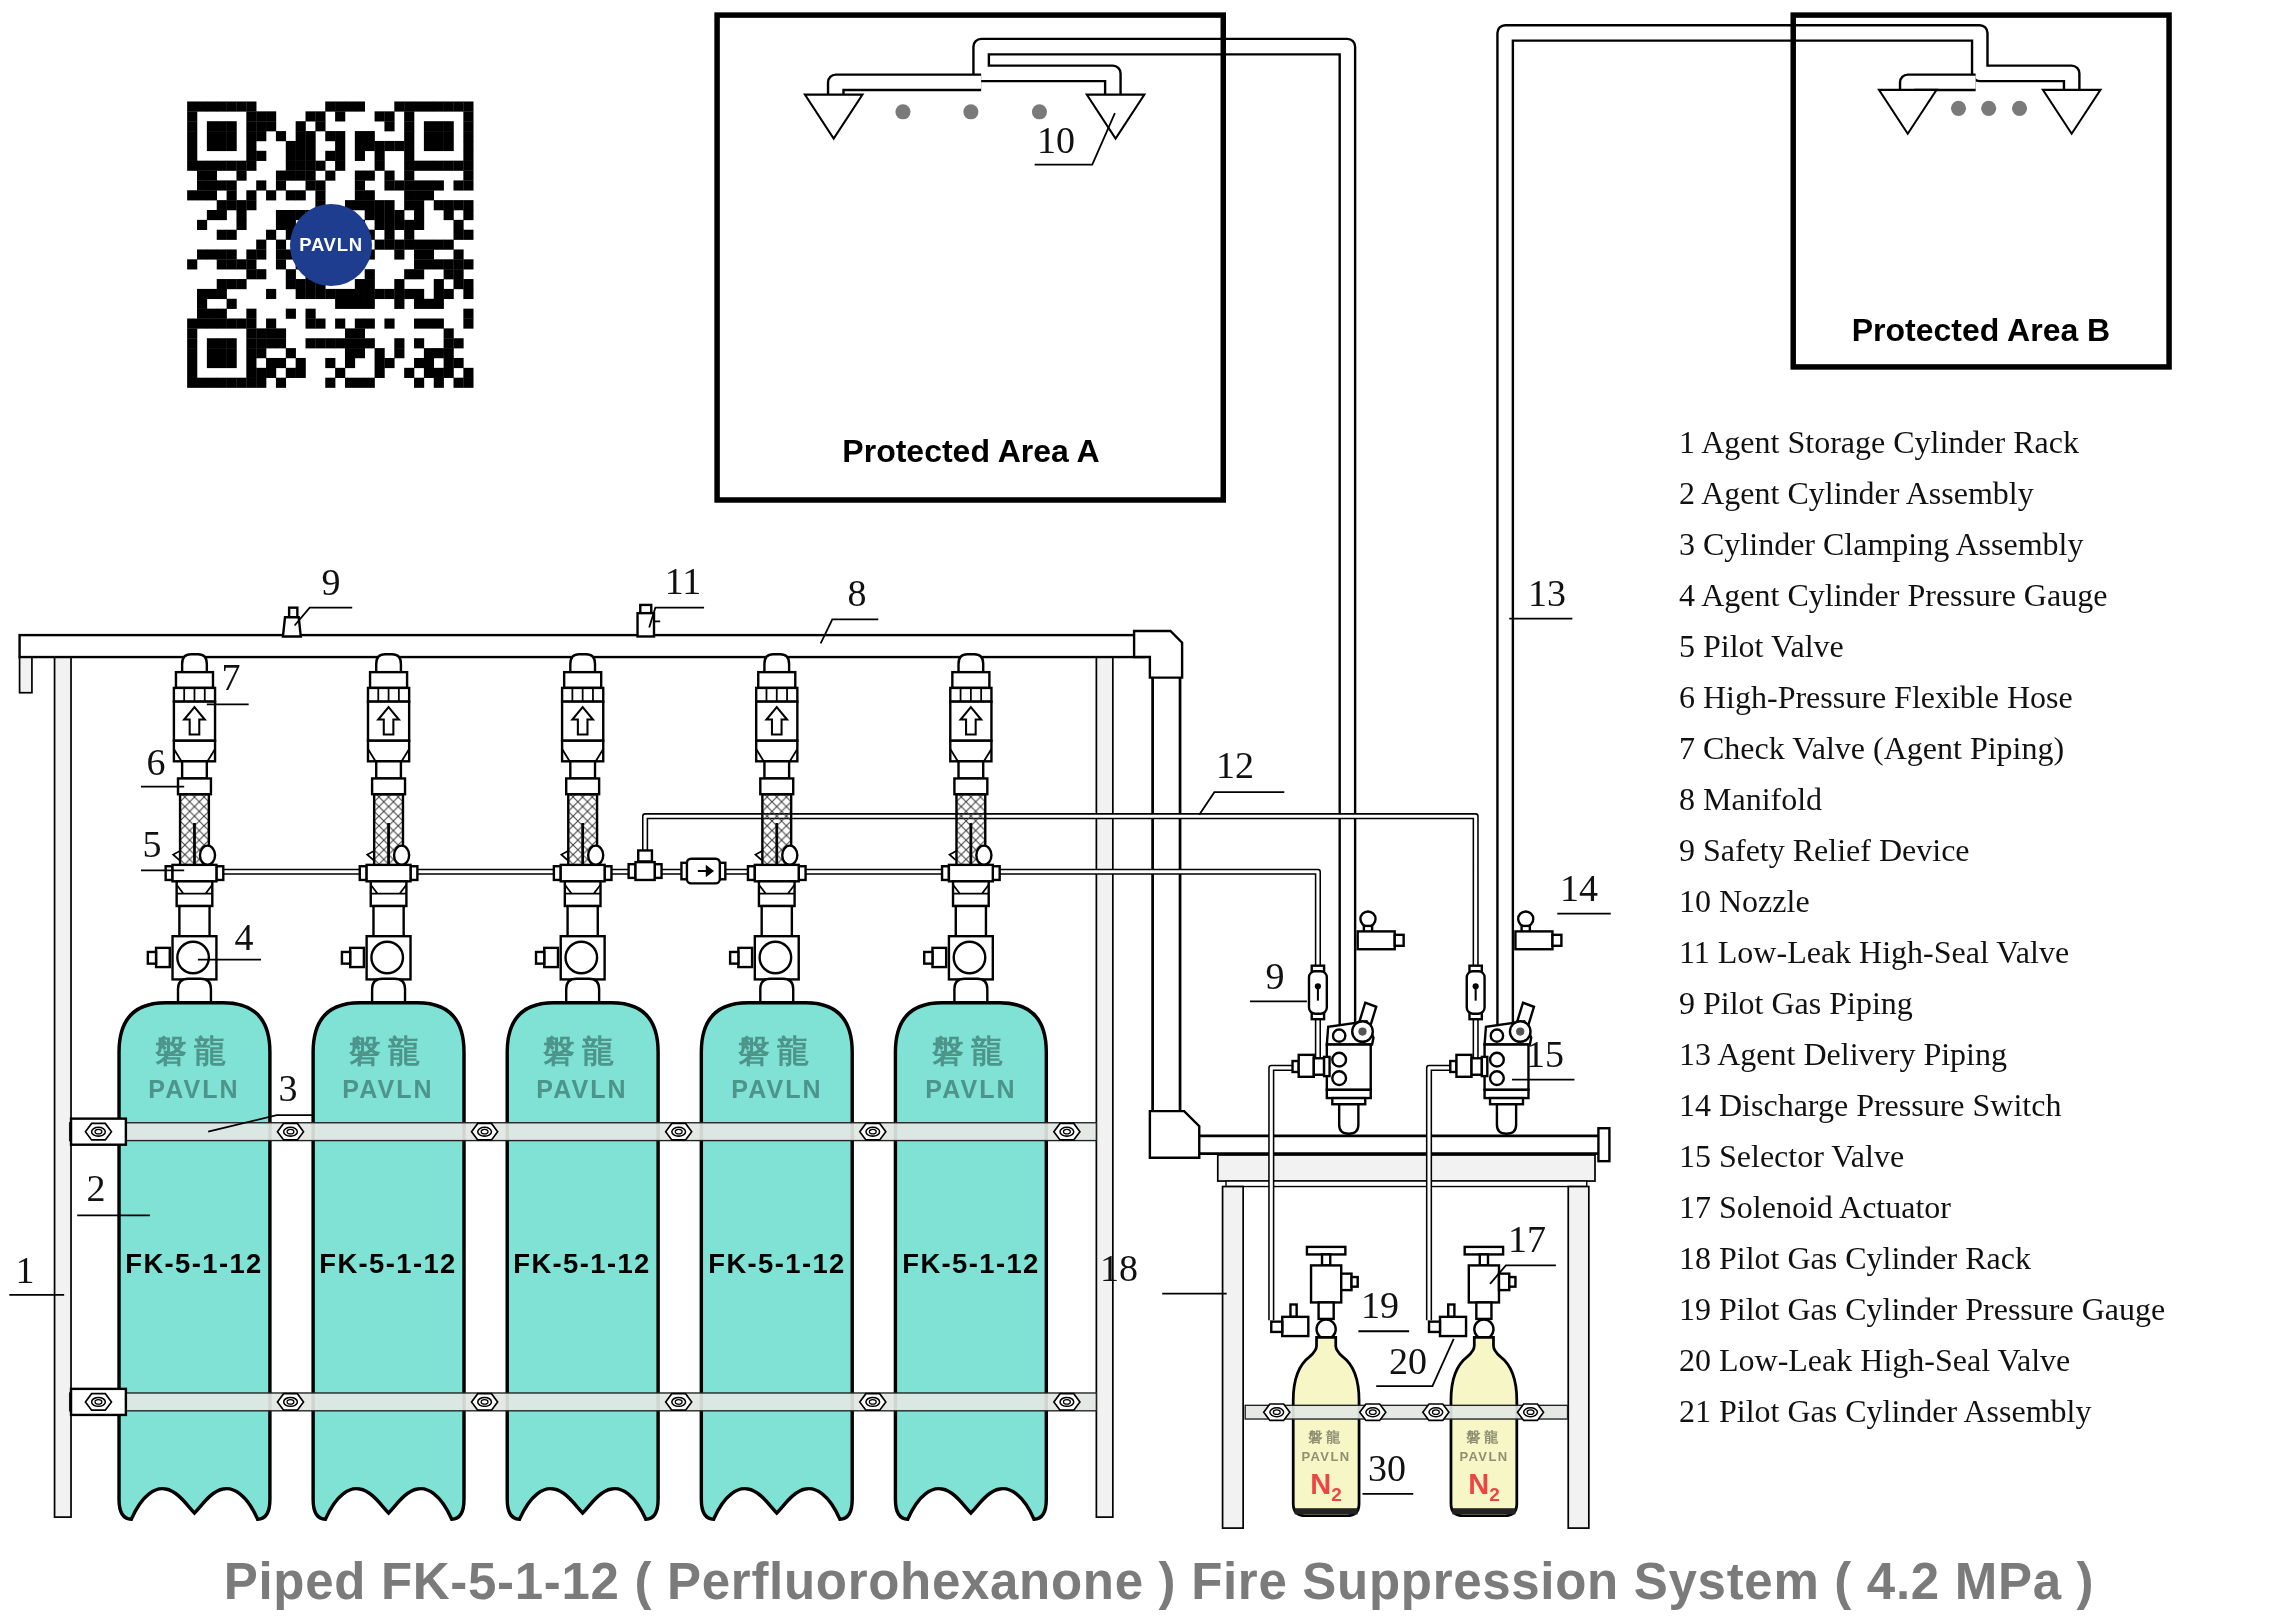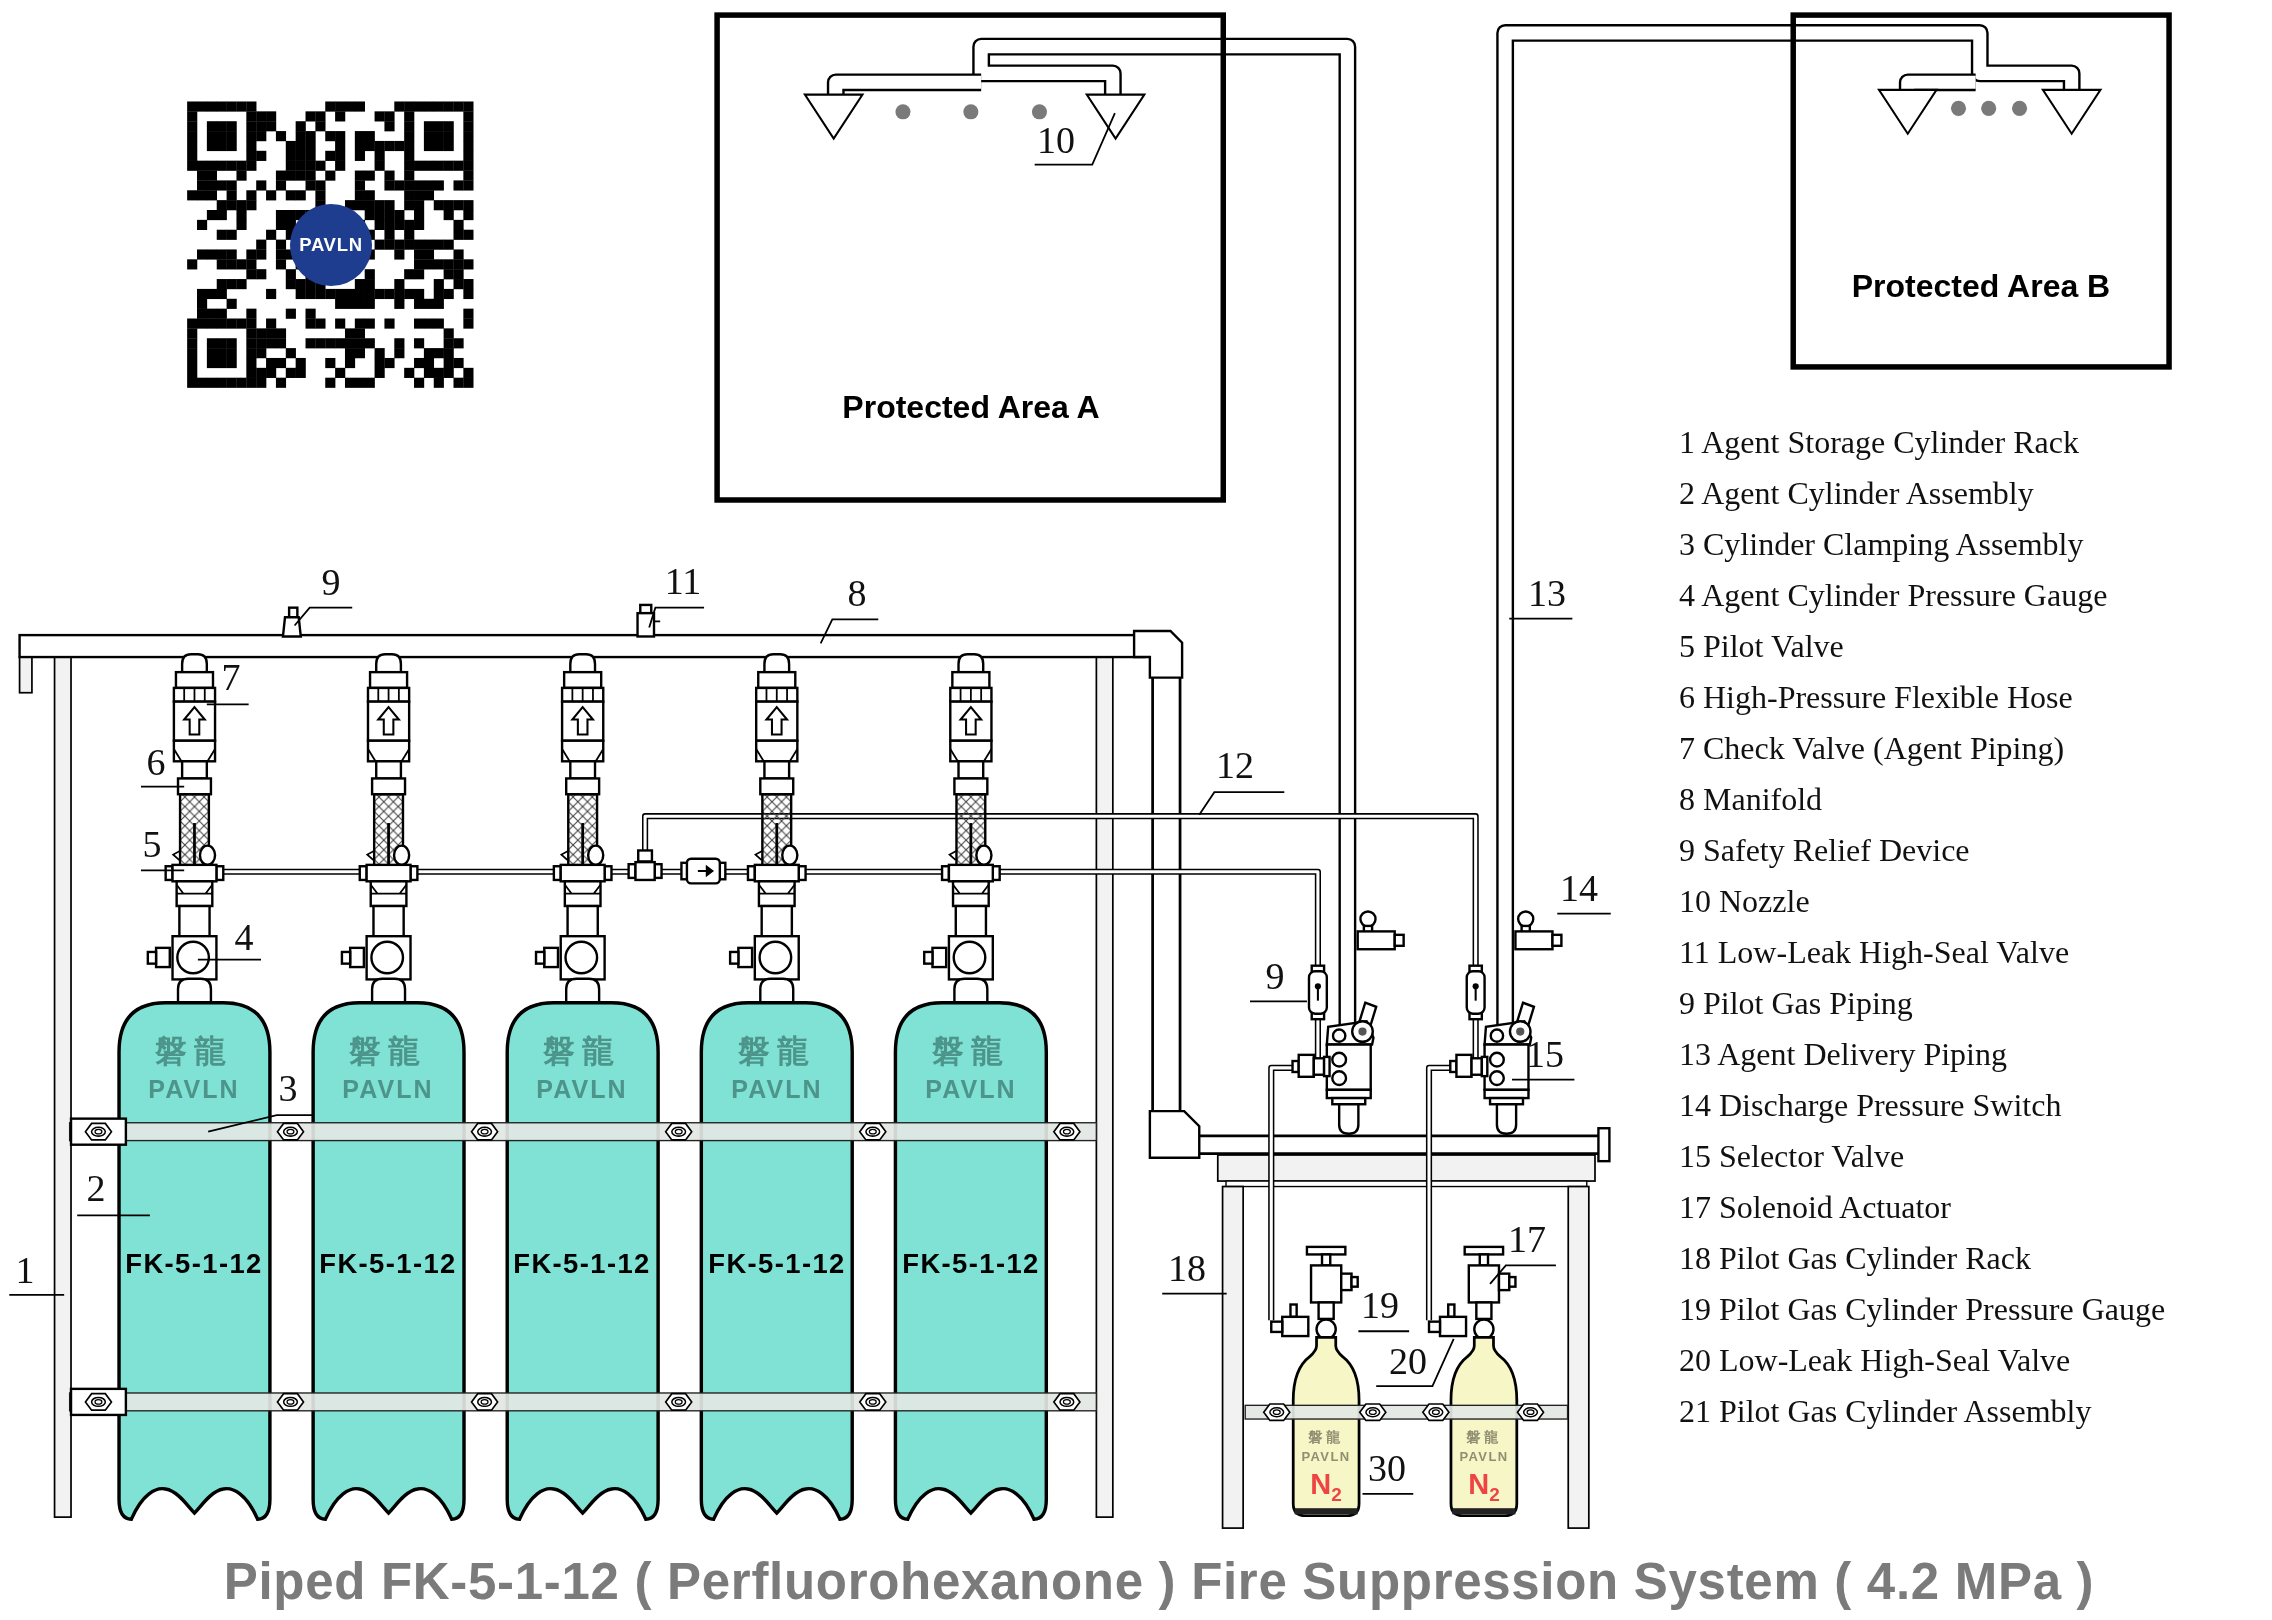--- a/index.html
+++ b/index.html
@@ -6,21 +6,21 @@
   #stage{position:relative;width:2273px;height:1620px;background:#fff;overflow:hidden;
          font-family:"Liberation Sans",sans-serif;}
   #lineart{position:absolute;left:0;top:0;z-index:1;}
   .ov{position:absolute;z-index:3;}
   .co{position:absolute;z-index:4;width:82px;text-align:center;
       font:400 38px "Liberation Serif",serif;color:#111;transform:translate(-41px,-23px);}
   .legend{position:absolute;left:1679px;top:417px;z-index:3;
           font:400 32px "Liberation Serif",serif;color:#111;white-space:nowrap;}
   .legend .li{height:51px;line-height:51px;}
   .areaName{font:700 32px "Liberation Sans",sans-serif;color:#000;white-space:nowrap;
-            transform:translate(-50%,-50%);}
+            transform:translate(-50%,-50%);margin-top:44px;}
   .title{left:1159px;top:1552px;transform:translateX(-50%);white-space:nowrap;
          font:800 51px "Liberation Sans",sans-serif;color:var(--title-gray,#7b7b7b);letter-spacing:0.7px;}
   .cjk{font-family:"DejaVu Sans",sans-serif;font-size:32px;color:var(--brand-teal,#4d948b);
        letter-spacing:6.9px;font-weight:700;transform:translate(-50%,-50%);white-space:nowrap;}
   .pavln{font:800 25px "Liberation Sans",sans-serif;color:var(--brand-teal,#4d948b);
          letter-spacing:2.1px;transform:translate(-50%,-50%);white-space:nowrap;}
   .fk{font:700 27.4px "Liberation Sans",sans-serif;color:#000;letter-spacing:1.4px;
       transform:translate(-50%,-50%);white-space:nowrap;}
   .n2cjk{font-family:"DejaVu Sans",sans-serif;font-size:14.4px;color:#8f8f72;font-weight:700;
          letter-spacing:3.4px;transform:translate(-50%,-50%);white-space:nowrap;}
@@ -787,21 +787,21 @@
 <div class="co" style="left:857px;top:594px;">8</div>
 <div class="co" style="left:331px;top:583px;">9</div>
 <div class="co" style="left:1056px;top:141px;">10</div>
 <div class="co" style="left:683px;top:582px;">11</div>
 <div class="co" style="left:1235px;top:766px;">12</div>
 <div class="co" style="left:1547px;top:594px;">13</div>
 <div class="co" style="left:1579px;top:889px;">14</div>
 <div class="co" style="left:1545px;top:1055px;">15</div>
 <div class="co" style="left:1275px;top:977px;">9</div>
 <div class="co" style="left:1527px;top:1240px;">17</div>
-<div class="co" style="left:1187px;top:1269px;">18</div>
+<div class="co" style="left:1119px;top:1269px;">18</div>
 <div class="co" style="left:1380px;top:1306px;">19</div>
 <div class="co" style="left:1408px;top:1362px;">20</div>
 <div class="co" style="left:1387px;top:1469px;">30</div>
 
 <div class="legend">
   <div class="li">1 Agent Storage Cylinder Rack</div>
   <div class="li">2 Agent Cylinder Assembly</div>
   <div class="li">3 Cylinder Clamping Assembly</div>
   <div class="li">4 Agent Cylinder Pressure Gauge</div>
   <div class="li">5 Pilot Valve</div>

